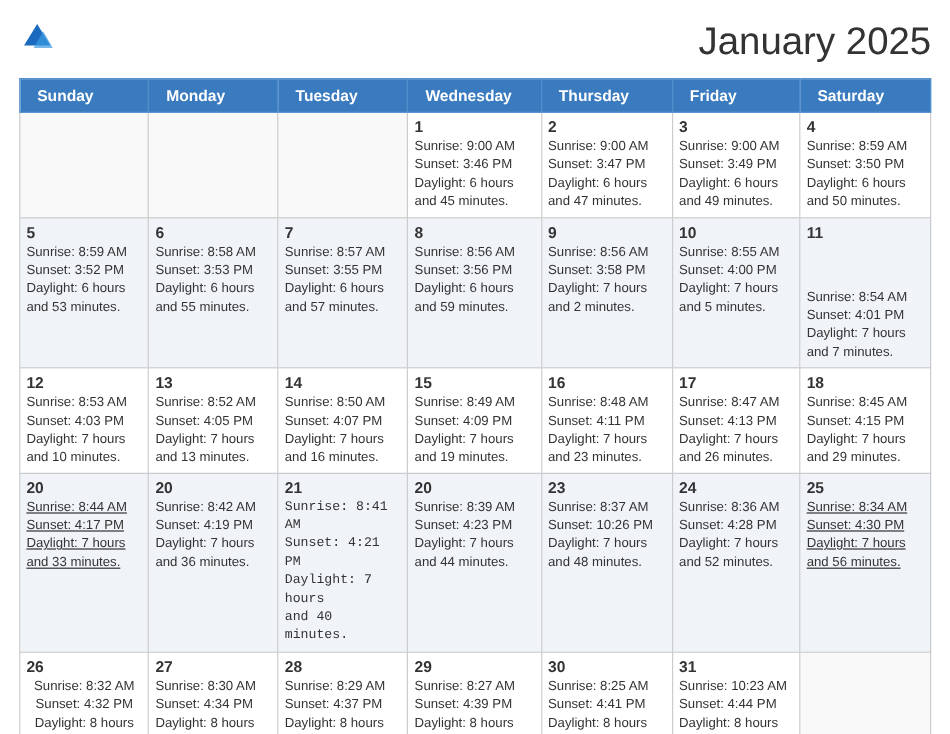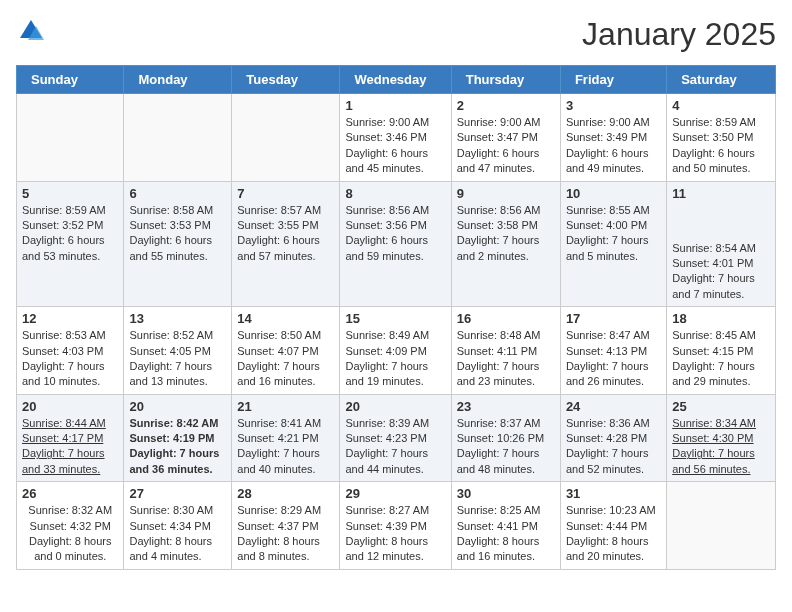--- a/index.html
+++ b/index.html
@@ -261,28 +261,28 @@
       <tr>
         <td>
           <span class="day-num">20</span>
           <div class="day-info" style="white-space: pre-line; text-decoration: underline;">Sunrise: 8:44 AM
 Sunset: 4:17 PM
 Daylight: 7 hours
 and 33 minutes.</div>
         </td>
         <td>
           <span class="day-num">20</span>
-          <div class="day-info" style="white-space: pre-line; font-weight: bold;">Sunrise: 8:42 AM
+          <div class="day-info" style="white-space: pre-line;">Sunrise: 8:42 AM
 Sunset: 4:19 PM
 Daylight: 7 hours
 and 36 minutes.</div>
         </td>
         <td>
           <span class="day-num">21</span>
-          <div class="day-info" style="white-space: pre-line;">Sunrise: 8:41 AM
+          <div class="day-info" style="white-space: pre-line; font-family: Liberation Mono, monospace;">Sunrise: 8:41 AM
 Sunset: 4:21 PM
 Daylight: 7 hours
 and 40 minutes.</div>
         </td>
         <td>
           <span class="day-num">20</span>
           <div class="day-info" style="white-space: pre-line;">Sunrise: 8:39 AM
 Sunset: 4:23 PM
 Daylight: 7 hours
 and 44 minutes.</div>

